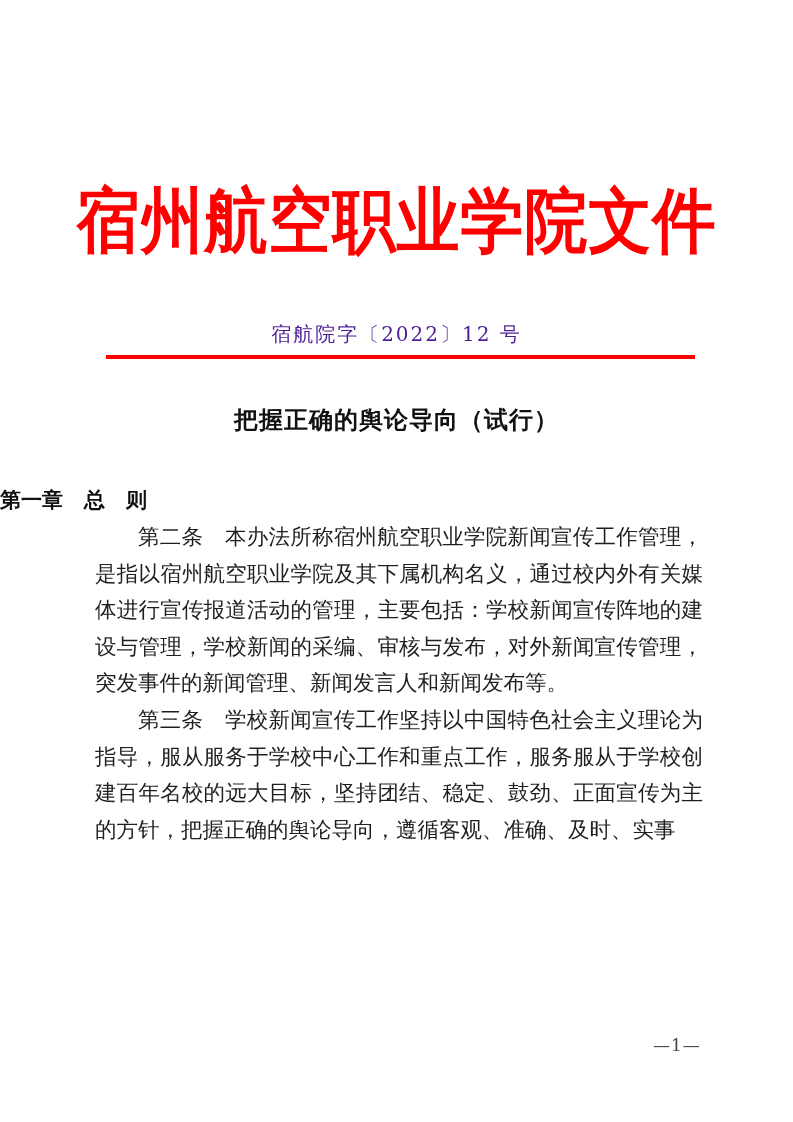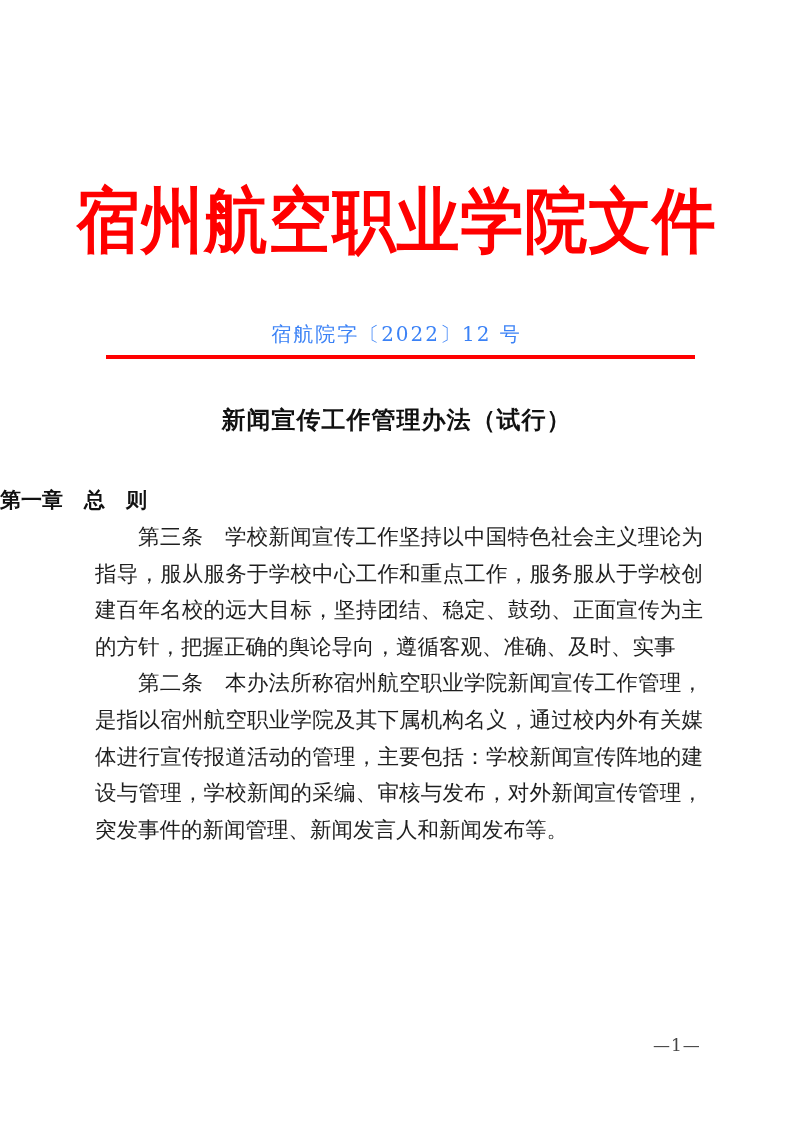--- a/index.html
+++ b/index.html
@@ -34,21 +34,21 @@
     line-height: 1.1;
   }
   .doc-number {
     position: absolute;
     top: 321px;
     left: 0;
     width: 100%;
     text-align: center;
     font-size: 20px;
     letter-spacing: 2px;
-    color: #3b82f6;
+    color: #4c1d95;
     white-space: nowrap;
   }
   .red-rule {
     position: absolute;
     top: 355px;
     left: 106px;
     width: 589px;
     height: 4px;
     background: #ff0000;
   }
@@ -105,24 +105,24 @@
 <body>
 
 <div class="page">
 
   <div class="letterhead">宿州航空职业学院文件</div>
 
   <div class="doc-number">宿航院字〔2022〕12 号</div>
 
   <div class="red-rule"></div>
 
-  <div class="doc-title">新闻宣传工作管理办法（试行）</div>
+  <div class="doc-title">把握正确的舆论导向（试行）</div>
 
   <div class="chapter-heading">第一章　总　则</div>
 
   <div class="body-text">
+    <p>第二条　本办法所称宿州航空职业学院新闻宣传工作管理，是指以宿州航空职业学院及其下属机构名义，通过校内外有关媒体进行宣传报道活动的管理，主要包括：学校新闻宣传阵地的建设与管理，学校新闻的采编、审核与发布，对外新闻宣传管理，突发事件的新闻管理、新闻发言人和新闻发布等。</p>
     <p>第三条　学校新闻宣传工作坚持以中国特色社会主义理论为指导，服从服务于学校中心工作和重点工作，服务服从于学校创建百年名校的远大目标，坚持团结、稳定、鼓劲、正面宣传为主的方针，把握正确的舆论导向，遵循客观、准确、及时、实事</p>
-    <p>第二条　本办法所称宿州航空职业学院新闻宣传工作管理，是指以宿州航空职业学院及其下属机构名义，通过校内外有关媒体进行宣传报道活动的管理，主要包括：学校新闻宣传阵地的建设与管理，学校新闻的采编、审核与发布，对外新闻宣传管理，突发事件的新闻管理、新闻发言人和新闻发布等。</p>
   </div>
 
   <div class="page-number">—1—</div>
 
 </div>
 
 </body></html>

